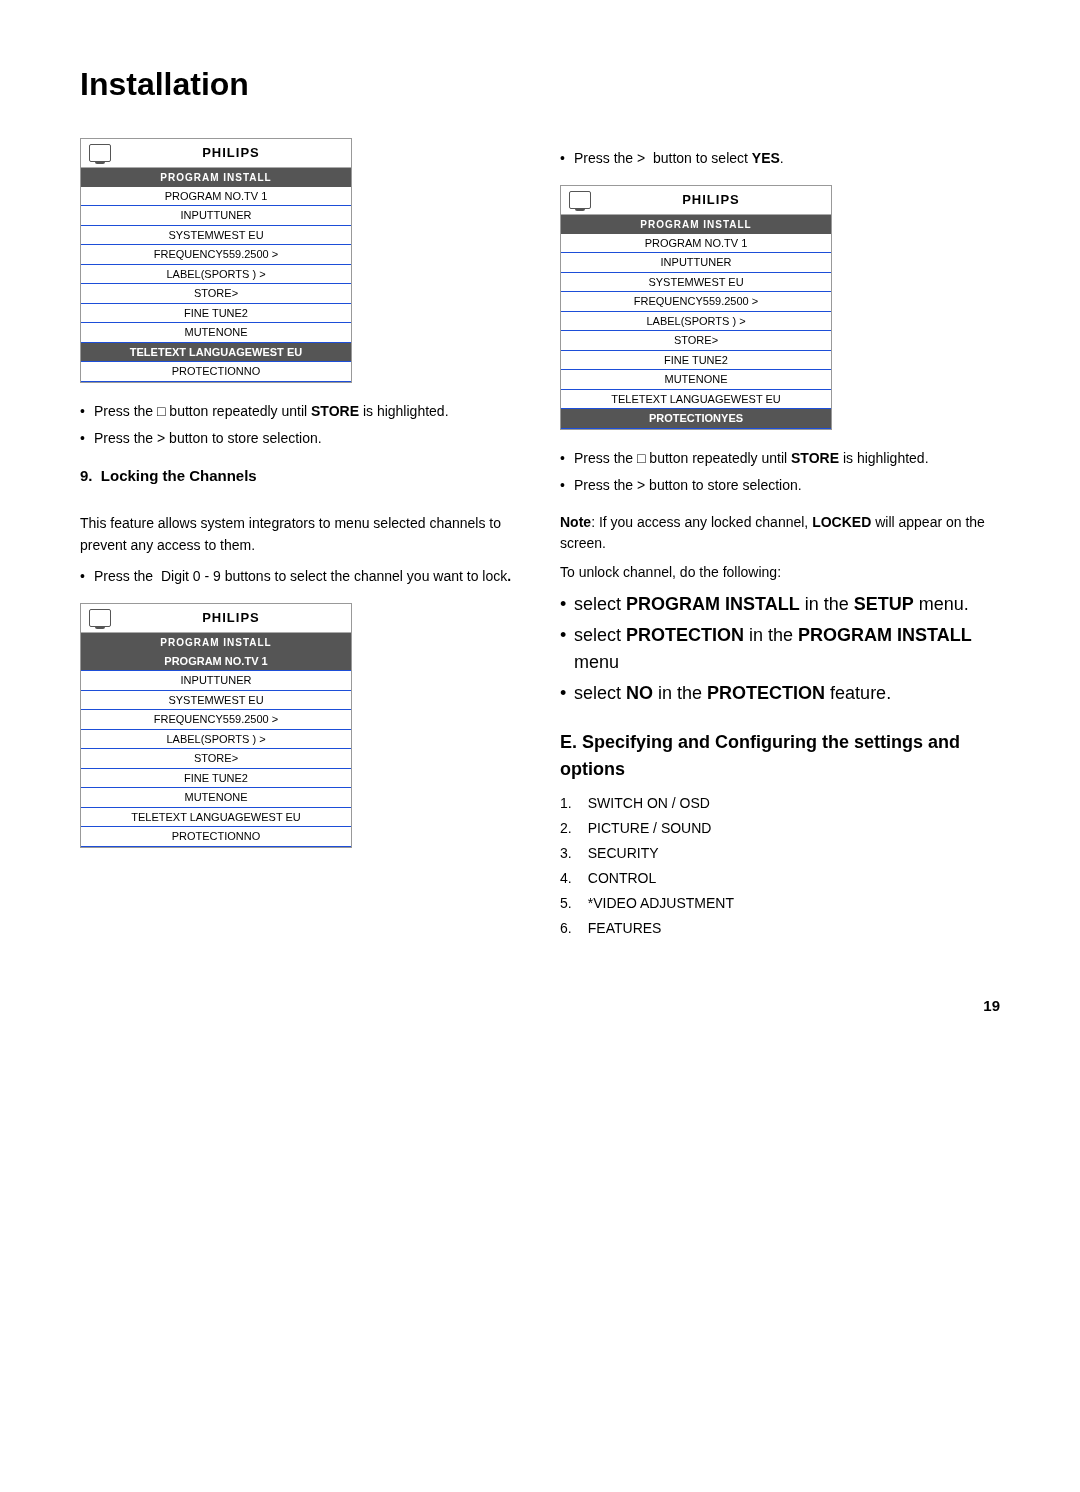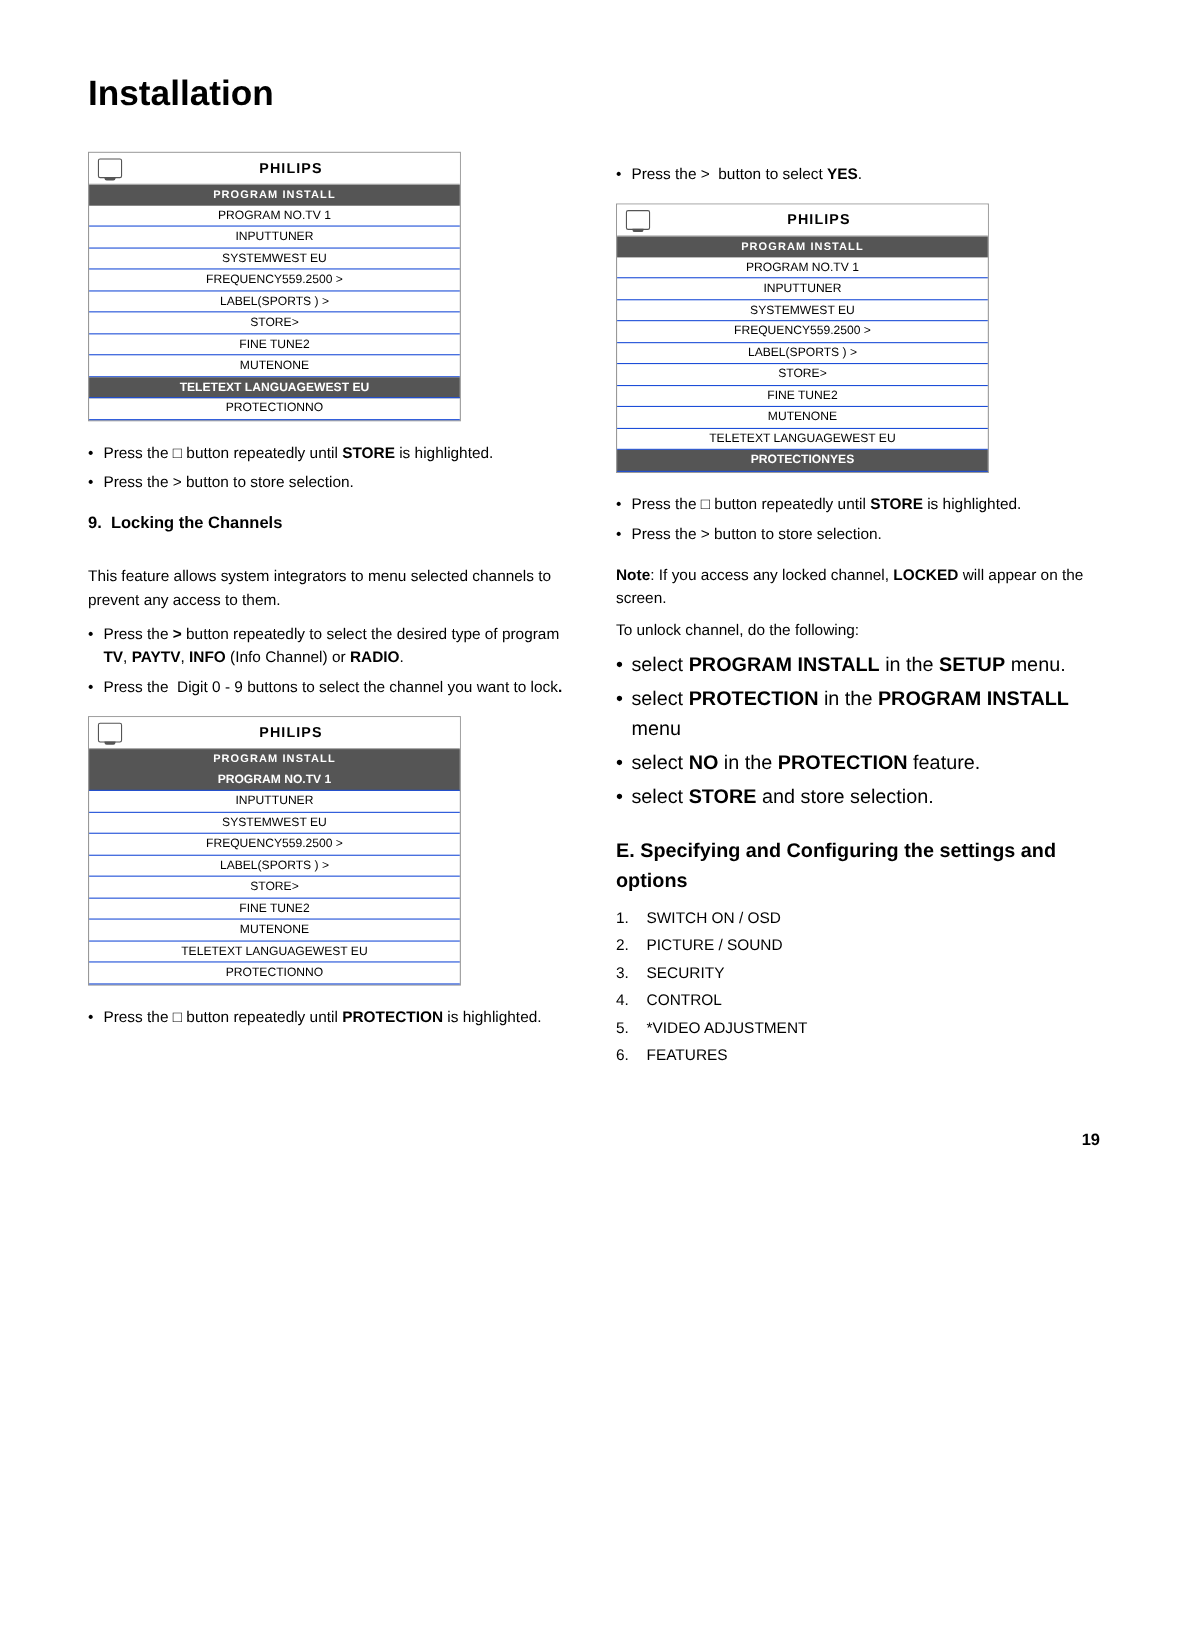--- a/index.html
+++ b/index.html
@@ -30,21 +30,21 @@
     }
 
     .col-right {
       flex: 1;
     }
 
     
     .philips-box {
       border: 1.5px solid #999;
       margin-bottom: 18px;
-      width: 339px;
+      width: 272px;
       font-size: 11px;
     }
 
     .philips-header {
       background: #fff;
       display: flex;
       align-items: center;
       padding: 4px 8px;
       border-bottom: 1px solid #aaa;
       gap: 8px;
@@ -271,21 +271,20 @@
 
     <ul class="bullet-list">
       <li>Press the □ button repeatedly until <strong>STORE</strong> is highlighted.</li>
       <li>Press the &gt; button to store selection.</li>
     </ul>
 
     <div class="section-number">9.&nbsp;&nbsp;<span class="bold">Locking the Channels</span></div>
     <p class="body-text">This feature allows system integrators to menu selected channels to prevent any access to them.</p>
 
     <ul class="bullet-list">
-      <li>Press the <strong>&gt;</strong> button repeatedly to select the desired type of program <strong>TV</strong>, <strong>PAYTV</strong>, <strong>INFO</strong> (Info Channel) or <strong>RADIO</strong>.</li>
       <li>Press the &nbsp;Digit 0 - 9 buttons to select the channel you want to lock<strong>.</strong></li>
     </ul>
 
     <div class="philips-box">
       <div class="philips-header">
         <div class="philips-tv-icon"></div>
         <div class="philips-brand">PHILIPS</div>
       </div>
       <div class="philips-menu-title">PROGRAM INSTALL</div>
       <div id="menu-bottom-left-rows">
@@ -325,23 +324,20 @@
             <span class="label">TELETEXT LANGUAGE</span>
             <span class="value">WEST EU</span>
           </div>
           <div class="philips-row">
             <span class="label">PROTECTION</span>
             <span class="value">NO</span>
           </div>
         </div>
     </div>
 
-    <ul class="bullet-list">
-      <li>Press the □ button repeatedly until <strong>PROTECTION</strong> is highlighted.</li>
-    </ul>
 
   </div>
 
   <div class="col-right">
 
     <ul class="bullet-list">
       <li>Press the &gt;&nbsp; button to select <strong>YES</strong>.</li>
     </ul>
 
     <div class="philips-box">
@@ -399,21 +395,20 @@
       <li>Press the &gt; button to store selection.</li>
     </ul>
 
     <p class="note-text"><strong>Note</strong>: If you access any locked channel, <strong>LOCKED</strong> will appear on the screen.</p>
 
     <p class="body-text">To unlock channel, do the following:</p>
     <ul class="indent-list">
       <li>select <strong>PROGRAM INSTALL</strong> in the <strong>SETUP</strong> menu.</li>
       <li>select <strong>PROTECTION</strong> in the <strong>PROGRAM INSTALL</strong> menu</li>
       <li>select <strong>NO</strong> in the <strong>PROTECTION</strong> feature.</li>
-      <li>select <strong>STORE</strong> and store selection.</li>
     </ul>
 
     <h2 class="section-e-header">E. Specifying and Configuring the settings and options</h2>
 
     <ul class="numbered-list">
       <li><span class="num">1.</span>&nbsp;&nbsp;SWITCH ON / OSD</li>
       <li><span class="num">2.</span>&nbsp;&nbsp;PICTURE / SOUND</li>
       <li><span class="num">3.</span>&nbsp;&nbsp;SECURITY</li>
       <li><span class="num">4.</span>&nbsp;&nbsp;CONTROL</li>
       <li><span class="num">5.</span>&nbsp;&nbsp;*VIDEO ADJUSTMENT</li>

